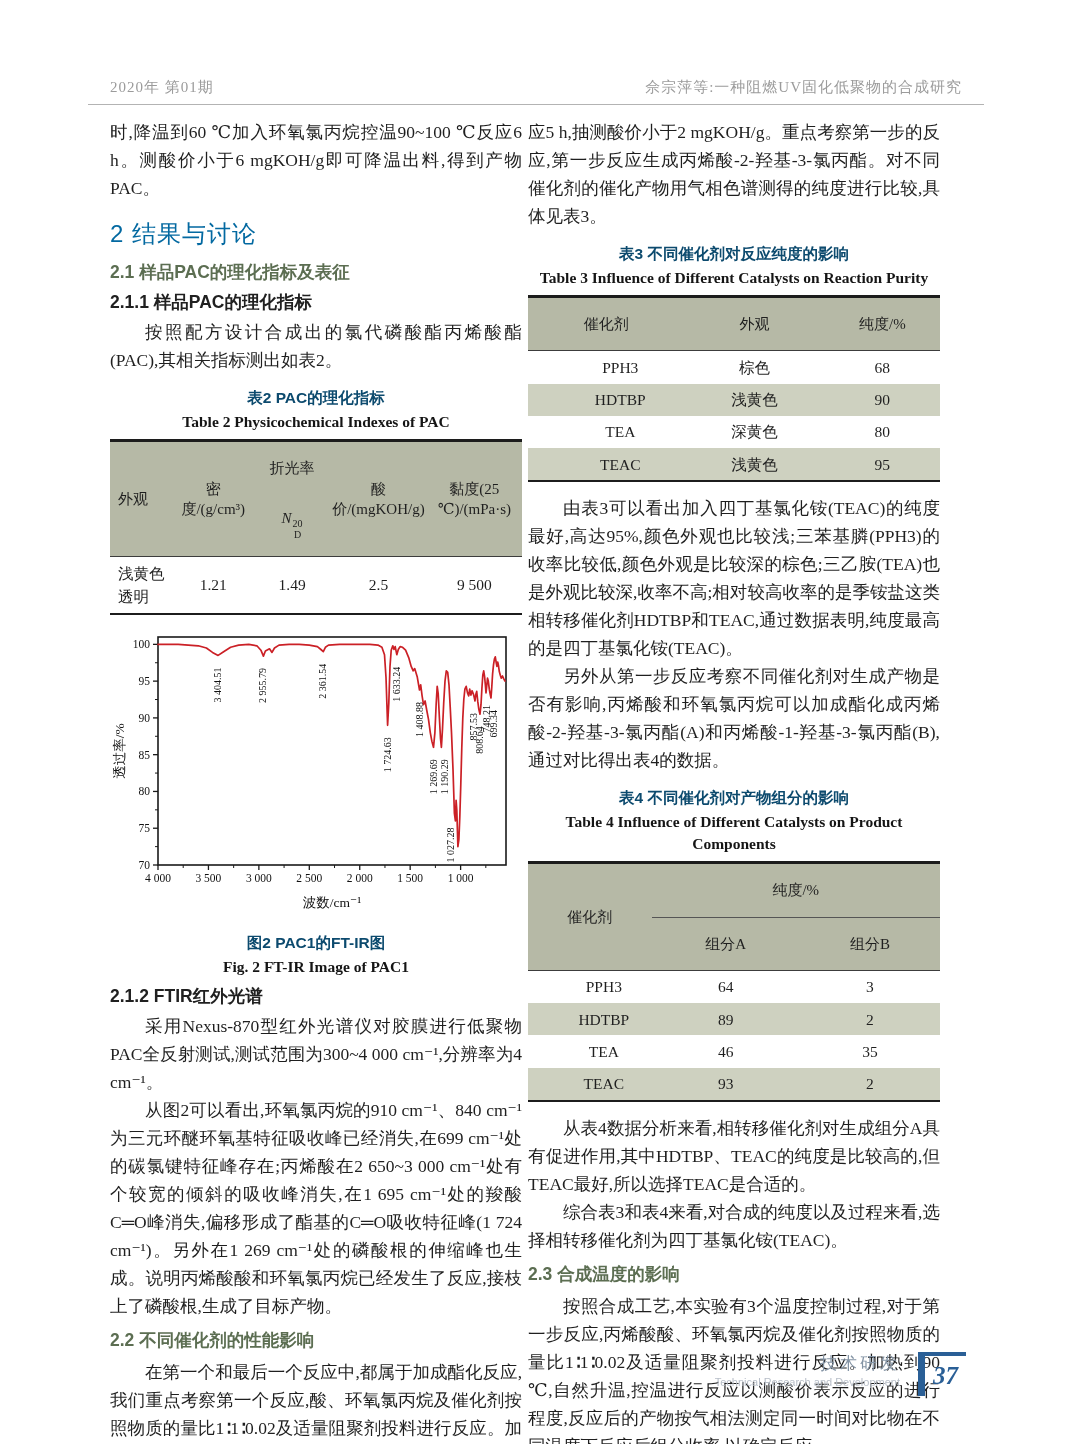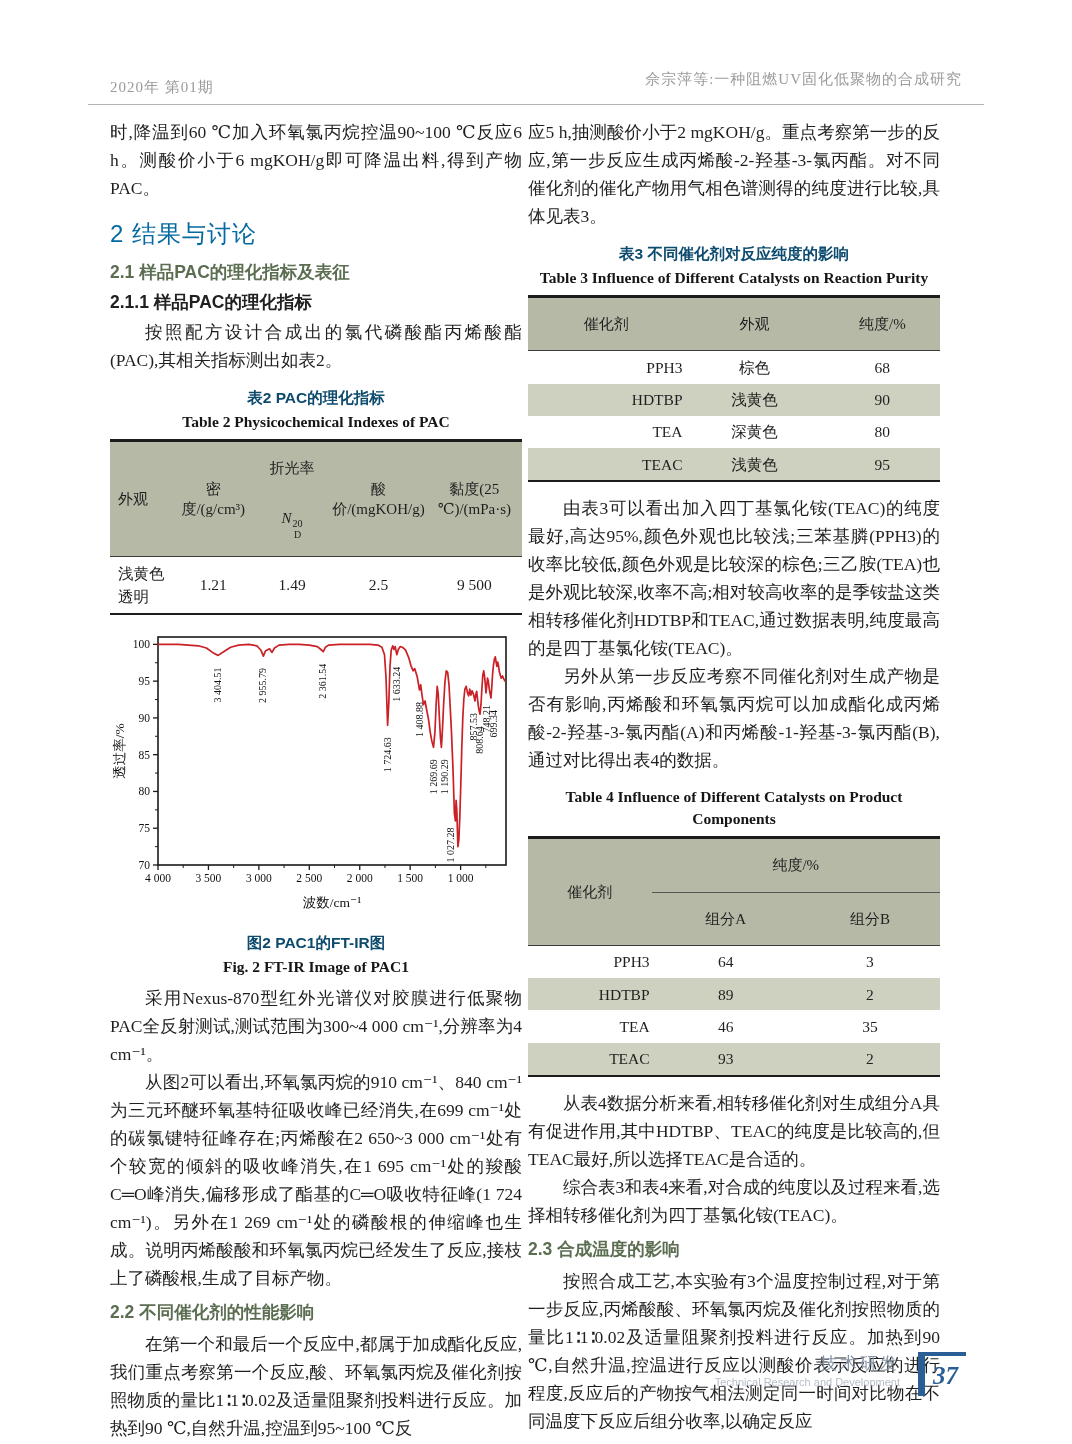--- a/index.html
+++ b/index.html
@@ -1,21 +1,21 @@
 <!DOCTYPE html>
 <html><head>
 <meta charset="utf-8">
 <style>
   html,body{margin:0;padding:0;background:#e8e8e8;}
   .page{position:relative;width:1072px;height:1444px;background:#ffffff;margin:0 auto;
         font-family:"Liberation Serif","DejaVu Serif",serif;color:#1f1f1f;overflow:hidden;}
 
   
   .hdr-left{position:absolute;left:110px;top:78px;font-size:15px;color:#9b9b9b;letter-spacing:1px;}
-  .hdr-right{position:absolute;right:110px;top:70px;font-size:15px;color:#9b9b9b;letter-spacing:1px;}
+  .hdr-right{position:absolute;right:110px;top:78px;font-size:15px;color:#9b9b9b;letter-spacing:1px;}
   .hdr-rule{position:absolute;left:88px;right:88px;top:104px;height:1px;background:#b3b3b3;}
 
   
   .col{position:absolute;top:118px;width:412px;text-align:justify;}
   .col-left{left:110px;}
   .col-right{left:528px;}
 
   p.body{margin:0 0 0 0;font-size:17.5px;line-height:28px;}
   p.indent{text-indent:2em;}
 
@@ -30,21 +30,21 @@
   .cap-cn{font-family:"Liberation Sans","DejaVu Sans",sans-serif;font-weight:700;font-size:15.5px;line-height:23px;color:#0c4a6e;}
   .cap-en{font-family:"Liberation Serif","DejaVu Serif",serif;font-weight:700;font-size:15.5px;line-height:22px;color:#151515;margin-top:2px;}
 
   table.datatable{width:100%;border-collapse:collapse;font-size:15.5px;
         border-top:3px solid #1c1c1c;border-bottom:2.5px solid #1c1c1c;margin:2px 0 12px 0;}
   .datatable th{background:#b6b9a6;font-weight:400;text-align:center;vertical-align:middle;
         padding:16px 2px;line-height:1.35;border-bottom:1.5px solid #3c3c3c;font-size:15px;}
   .datatable td{padding:4.5px 2px;text-align:center;line-height:1.5;}
   .datatable tr.shaded td{background:#ced1c0;}
   .datatable td.left{text-align:left;padding-left:8px;}
-  .datatable td.cat{text-align:right;padding-left:30px;font-family:Liberation Serif, serif;}
+  .datatable td.cat{text-align:center;padding-left:30px;font-family:Liberation Serif, serif;}
   #table2 th.first{text-align:left;padding-left:8px;}
   #table4 th.purity{border-bottom:1px solid #555555;}
   .nd em{font-style:italic;}
   .ss{display:inline-flex;flex-direction:column;vertical-align:-4px;line-height:1;margin-left:1px;margin-top:40px;}
   .ss sup,.ss sub{font-size:10px;line-height:1.1;}
 
   .chart{margin:4px 0 0 2px;}
   .chart svg{font-family:"Liberation Serif","DejaVu Serif",serif;}
   .figcap{margin-top:8px;}
 
@@ -202,20 +202,21 @@
           <g transform="translate(12,124) rotate(-90)">
             <text x="0" y="0" text-anchor="middle" font-size="13.5" fill="#111">透过率/%</text>
           </g>
         </svg></div>
 
     <div class="caption figcap">
       <div class="cap-cn">图2  PAC1的FT-IR图</div>
       <div class="cap-en">Fig. 2  FT-IR Image of PAC1</div>
     </div>
 
+    <h4 class="subsub">2.1.2  FTIR红外光谱</h4>
     <p class="body indent">采用Nexus-870型红外光谱仪对胶膜进行低聚物PAC全反射测试,测试范围为300~4 000 cm⁻¹,分辨率为4 cm⁻¹。</p>
     <p class="body indent">从图2可以看出,环氧氯丙烷的910 cm⁻¹、840 cm⁻¹为三元环醚环氧基特征吸收峰已经消失,在699 cm⁻¹处的碳氯键特征峰存在;丙烯酸在2 650~3 000 cm⁻¹处有个较宽的倾斜的吸收峰消失,在1 695 cm⁻¹处的羧酸C═O峰消失,偏移形成了酯基的C═O吸收特征峰(1 724 cm⁻¹)。另外在1 269 cm⁻¹处的磷酸根的伸缩峰也生成。说明丙烯酸酸和环氧氯丙烷已经发生了反应,接枝上了磷酸根,生成了目标产物。</p>
     <h3 class="sub">2.2  不同催化剂的性能影响</h3>
     <p class="body indent">在第一个和最后一个反应中,都属于加成酯化反应,我们重点考察第一个反应,酸、环氧氯丙烷及催化剂按照物质的量比1∶1∶0.02及适量阻聚剂投料进行反应。加热到90 ℃,自然升温,控温到95~100 ℃反</p>
   </div>
 
   <div class="col col-right">
     <p class="body">应5 h,抽测酸价小于2 mgKOH/g。重点考察第一步的反应,第一步反应生成丙烯酸-2-羟基-3-氯丙酯。对不同催化剂的催化产物用气相色谱测得的纯度进行比较,具体见表3。</p>
 
     <div class="caption">
@@ -257,20 +258,21 @@
             <td>浅黄色</td>
             <td>95</td>
           </tr>
         </tbody>
     </table>
 
     <p class="body indent">由表3可以看出加入四丁基氯化铵(TEAC)的纯度最好,高达95%,颜色外观也比较浅;三苯基膦(PPH3)的收率比较低,颜色外观是比较深的棕色;三乙胺(TEA)也是外观比较深,收率不高;相对较高收率的是季铵盐这类相转移催化剂HDTBP和TEAC,通过数据表明,纯度最高的是四丁基氯化铵(TEAC)。</p>
     <p class="body indent">另外从第一步反应考察不同催化剂对生成产物是否有影响,丙烯酸和环氧氯丙烷可以加成酯化成丙烯酸-2-羟基-3-氯丙酯(A)和丙烯酸-1-羟基-3-氯丙酯(B),通过对比得出表4的数据。</p>
 
     <div class="caption">
+      <div class="cap-cn">表4  不同催化剂对产物组分的影响</div>
       <div class="cap-en">Table 4  Influence of Different Catalysts on Product Components</div>
     </div>
 
     <table class="datatable" id="table4">
       <colgroup>
           <col style="width:30%">
           <col style="width:36%">
           <col style="width:34%">
         </colgroup>
       <thead>

